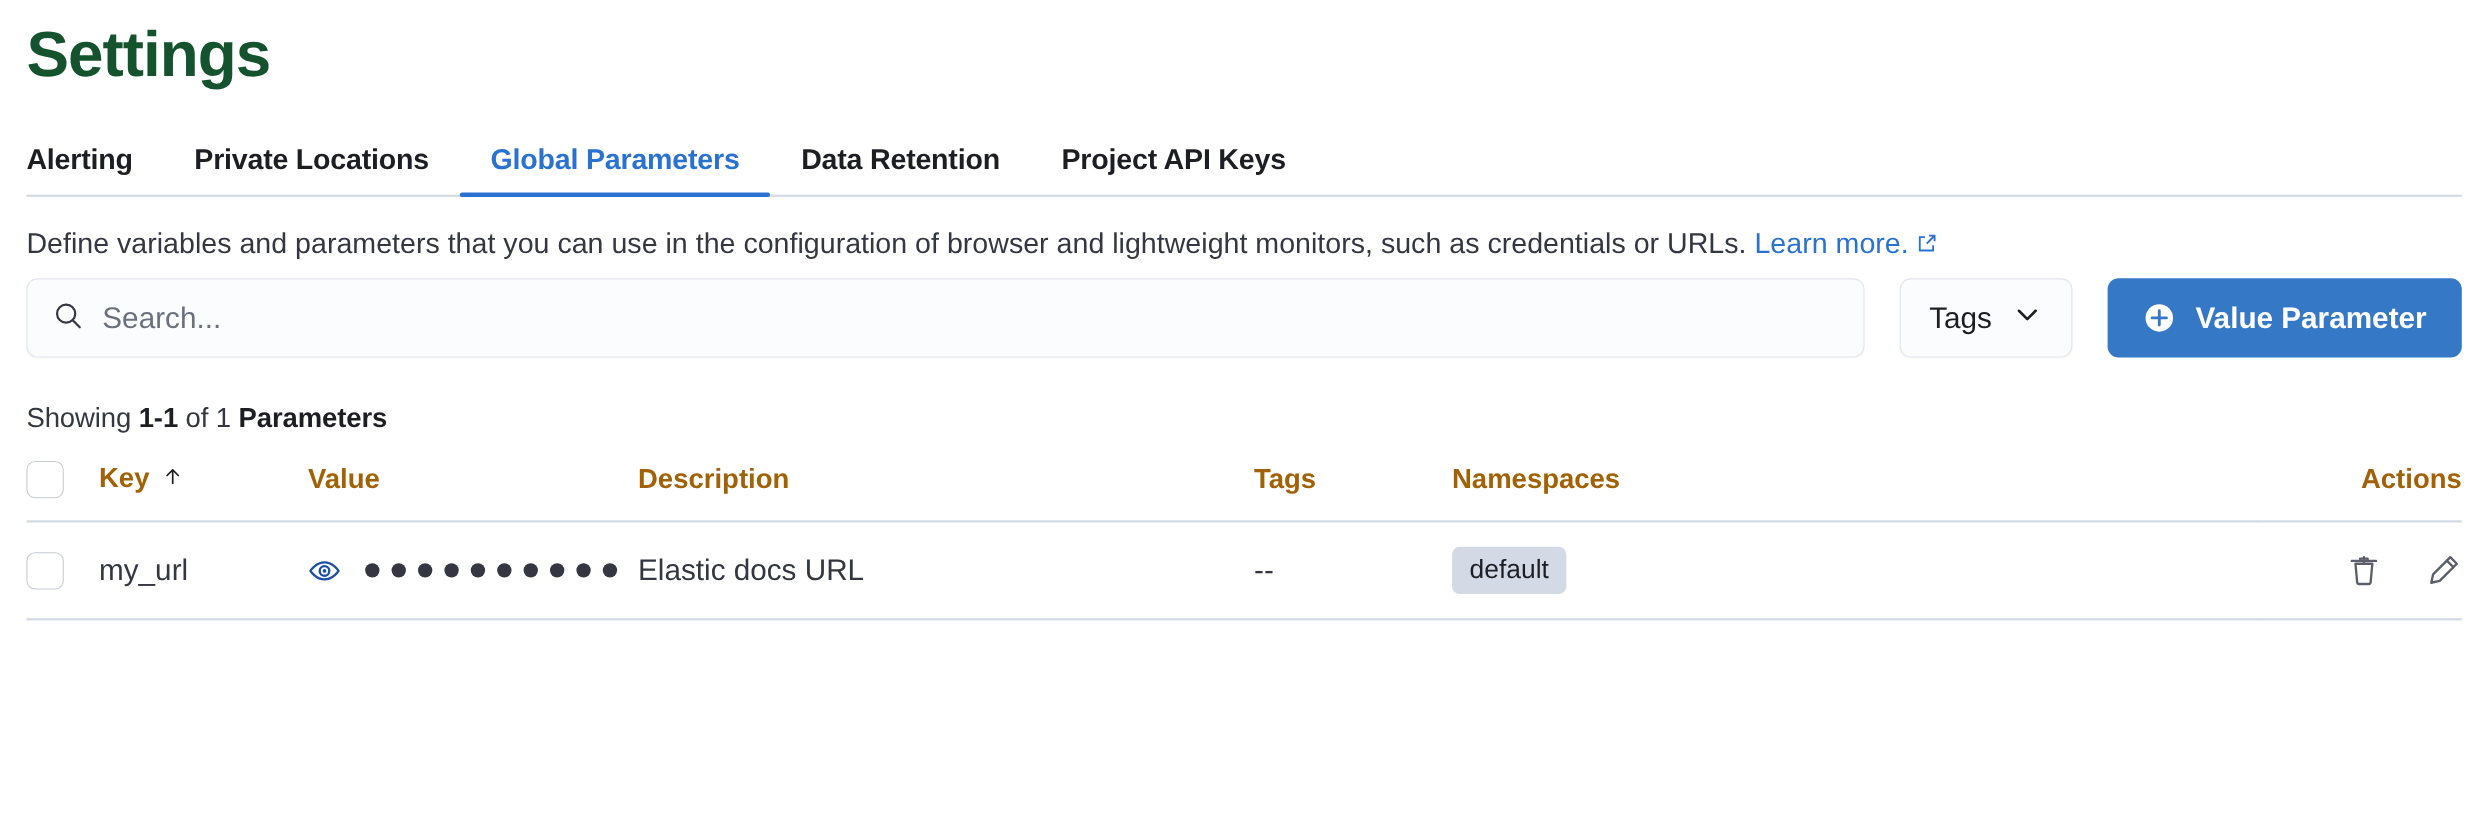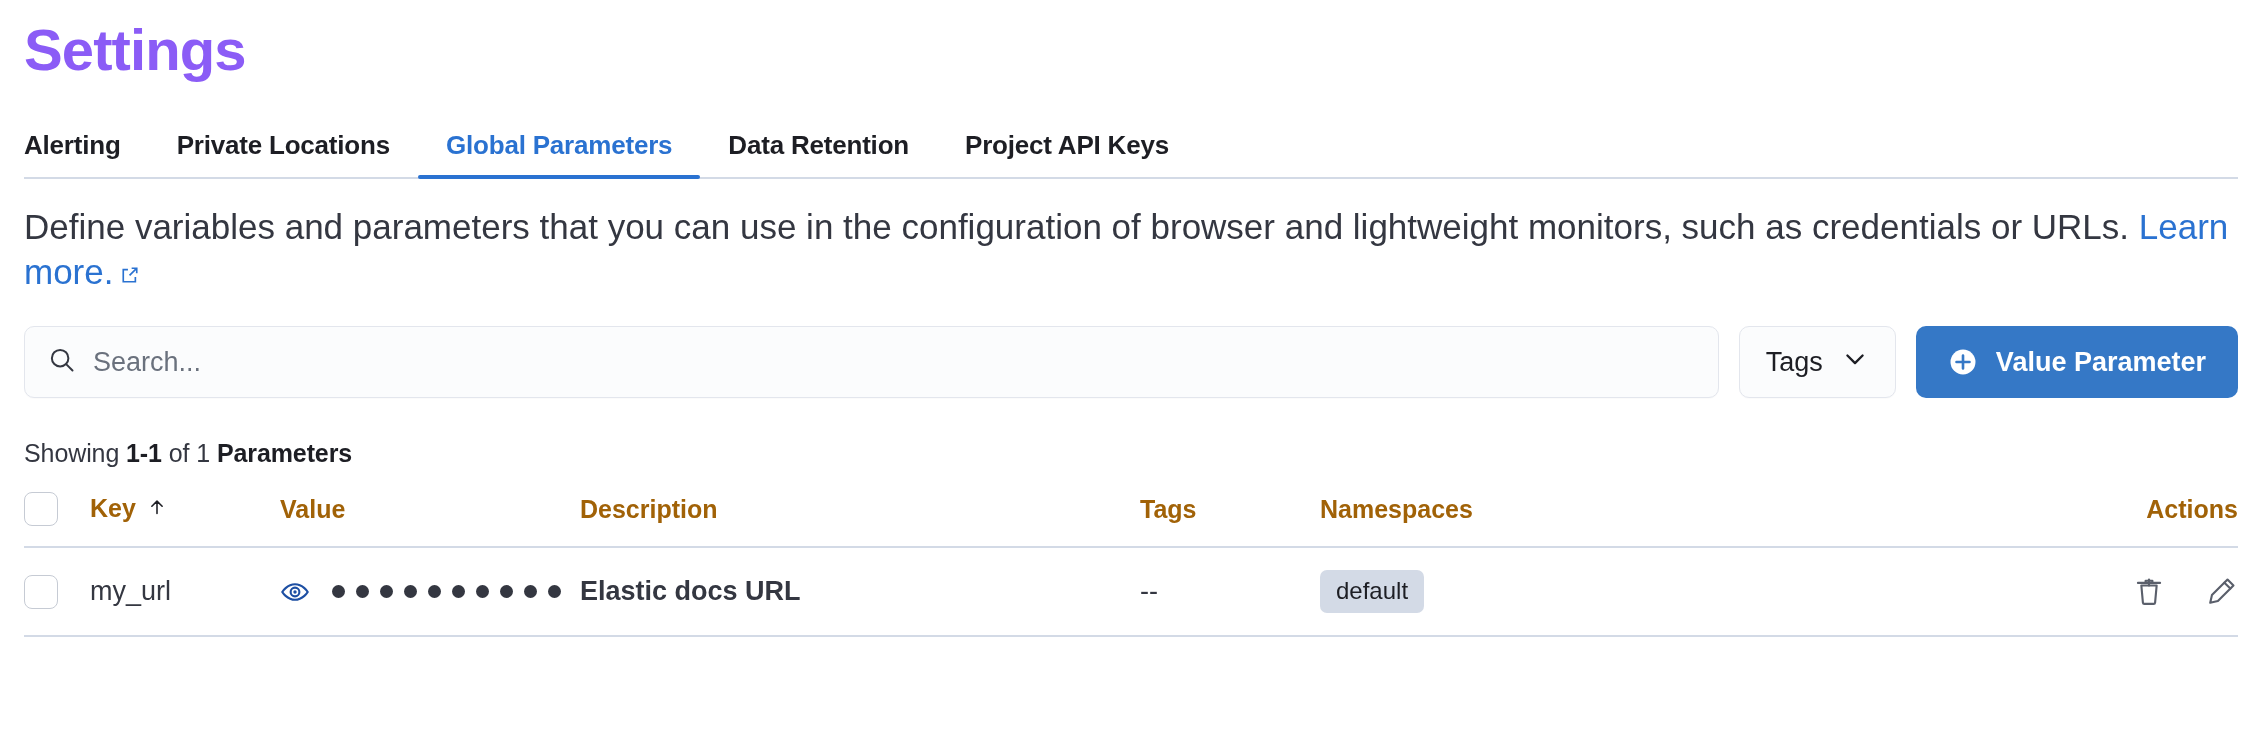--- a/index.html
+++ b/index.html
@@ -24,21 +24,21 @@
   }
 
   
   .page-title {
     margin: 0;
     padding-top: 20px;
     font-size: 58px;
     line-height: 1.05;
     font-weight: 700;
     letter-spacing: -0.9px;
-    color: #8b5cf6;
+    color: #14532d;
   }
 
   
   .tabs {
     margin-top: 36px;
     display: flex;
     align-items: flex-end;
     gap: 0;
     border-bottom: 2px solid #d3dae6;
     height: 62px;
@@ -63,42 +63,42 @@
     bottom: -2px;
     height: 4px;
     background: #2a72d1;
     border-radius: 2px;
   }
   .tab.active:first-child::after { left: 0; }
 
   
   .description {
     margin-top: 26px;
-    font-size: 35px;
+    font-size: 26px;
     line-height: 1.28;
     color: #343741;
     max-width: 2220px;
   }
   .link {
     color: #2a72d1;
     text-decoration: none;
     cursor: pointer;
   }
   .ext-icon {
     display: inline-block;
     vertical-align: -2px;
     margin-left: 6px;
   }
 
   
   .controls {
-    margin-top: 30px;
+    margin-top: 13px;
     display: flex;
     align-items: stretch;
-    gap: 20px;
+    gap: 32px;
     height: 72px;
   }
   .search-box {
     flex: 1 1 auto;
     display: flex;
     align-items: center;
     gap: 16px;
     background: #fbfcfd;
     border: 1px solid #e3e6ed;
     border-radius: 10px;
@@ -190,21 +190,21 @@
   .table tbody td {
     font-size: 27px;
     color: #343741;
     padding: 22px 0;
     border-bottom: 2px solid #d3dae6;
     vertical-align: middle;
   }
   .col-check { width: 66px; }
   .col-key { width: 190px; }
   .col-value { width: 300px; }
-  .col-desc { width: 560px; font-weight: bold; }
+  .col-desc { width: 560px; }
   .col-tags { width: 180px; }
   .col-ns { width: auto; }
   .col-actions { width: 180px; text-align: right !important; }
 
   .checkbox {
     width: 34px;
     height: 34px;
     border: 1px solid #c6cbd4;
     border-radius: 8px;
     background: #ffffff;

